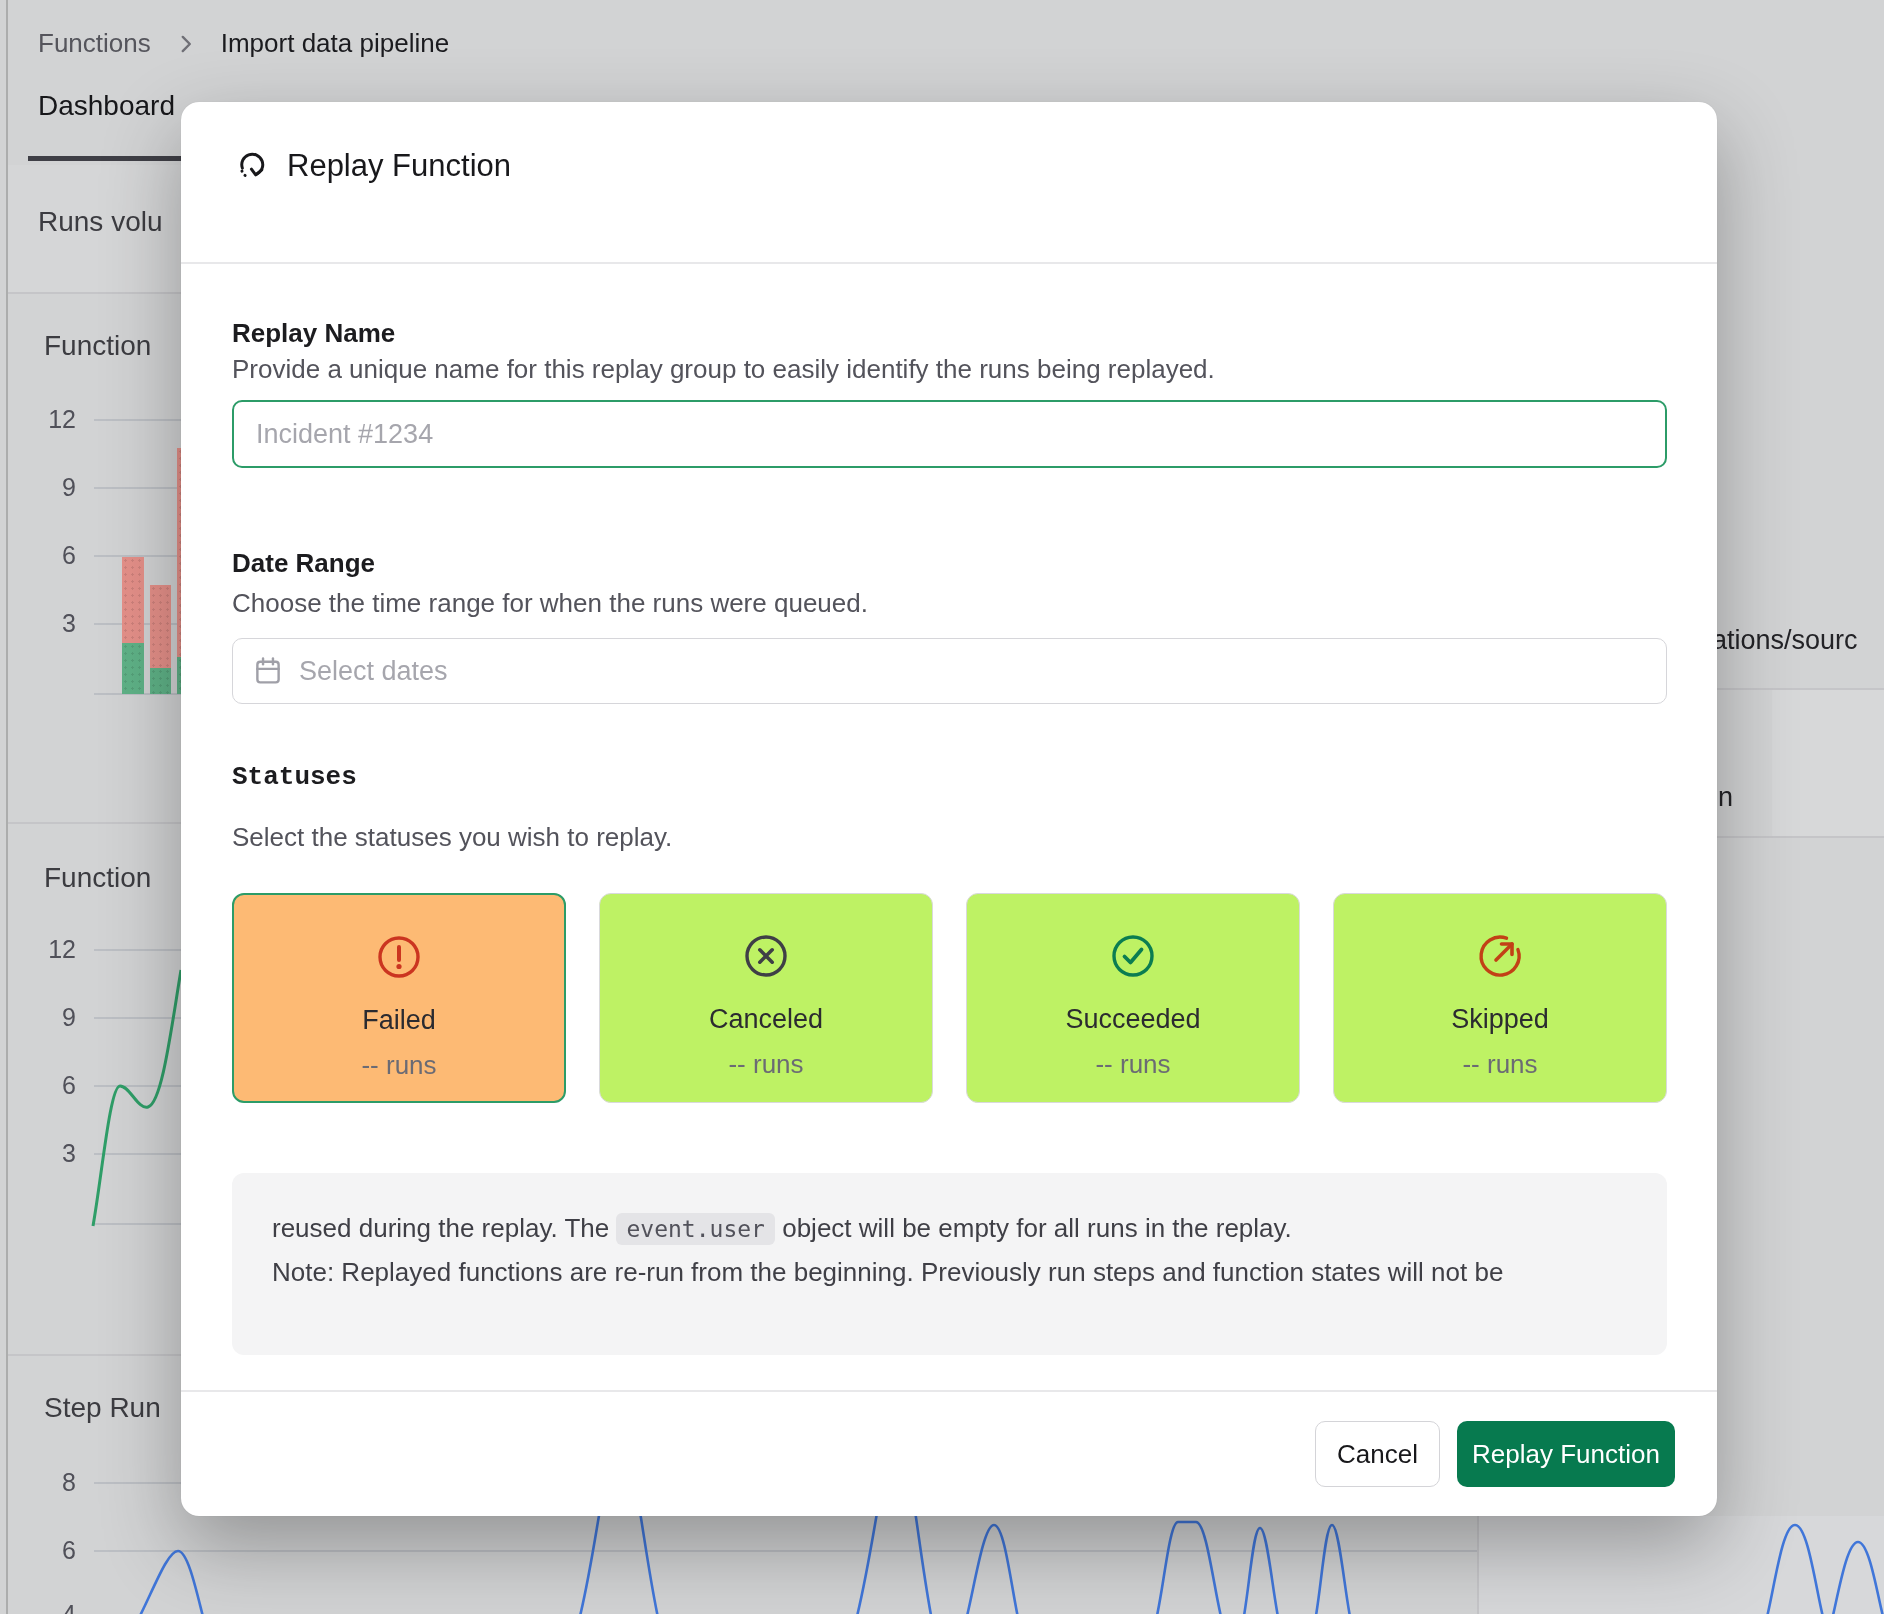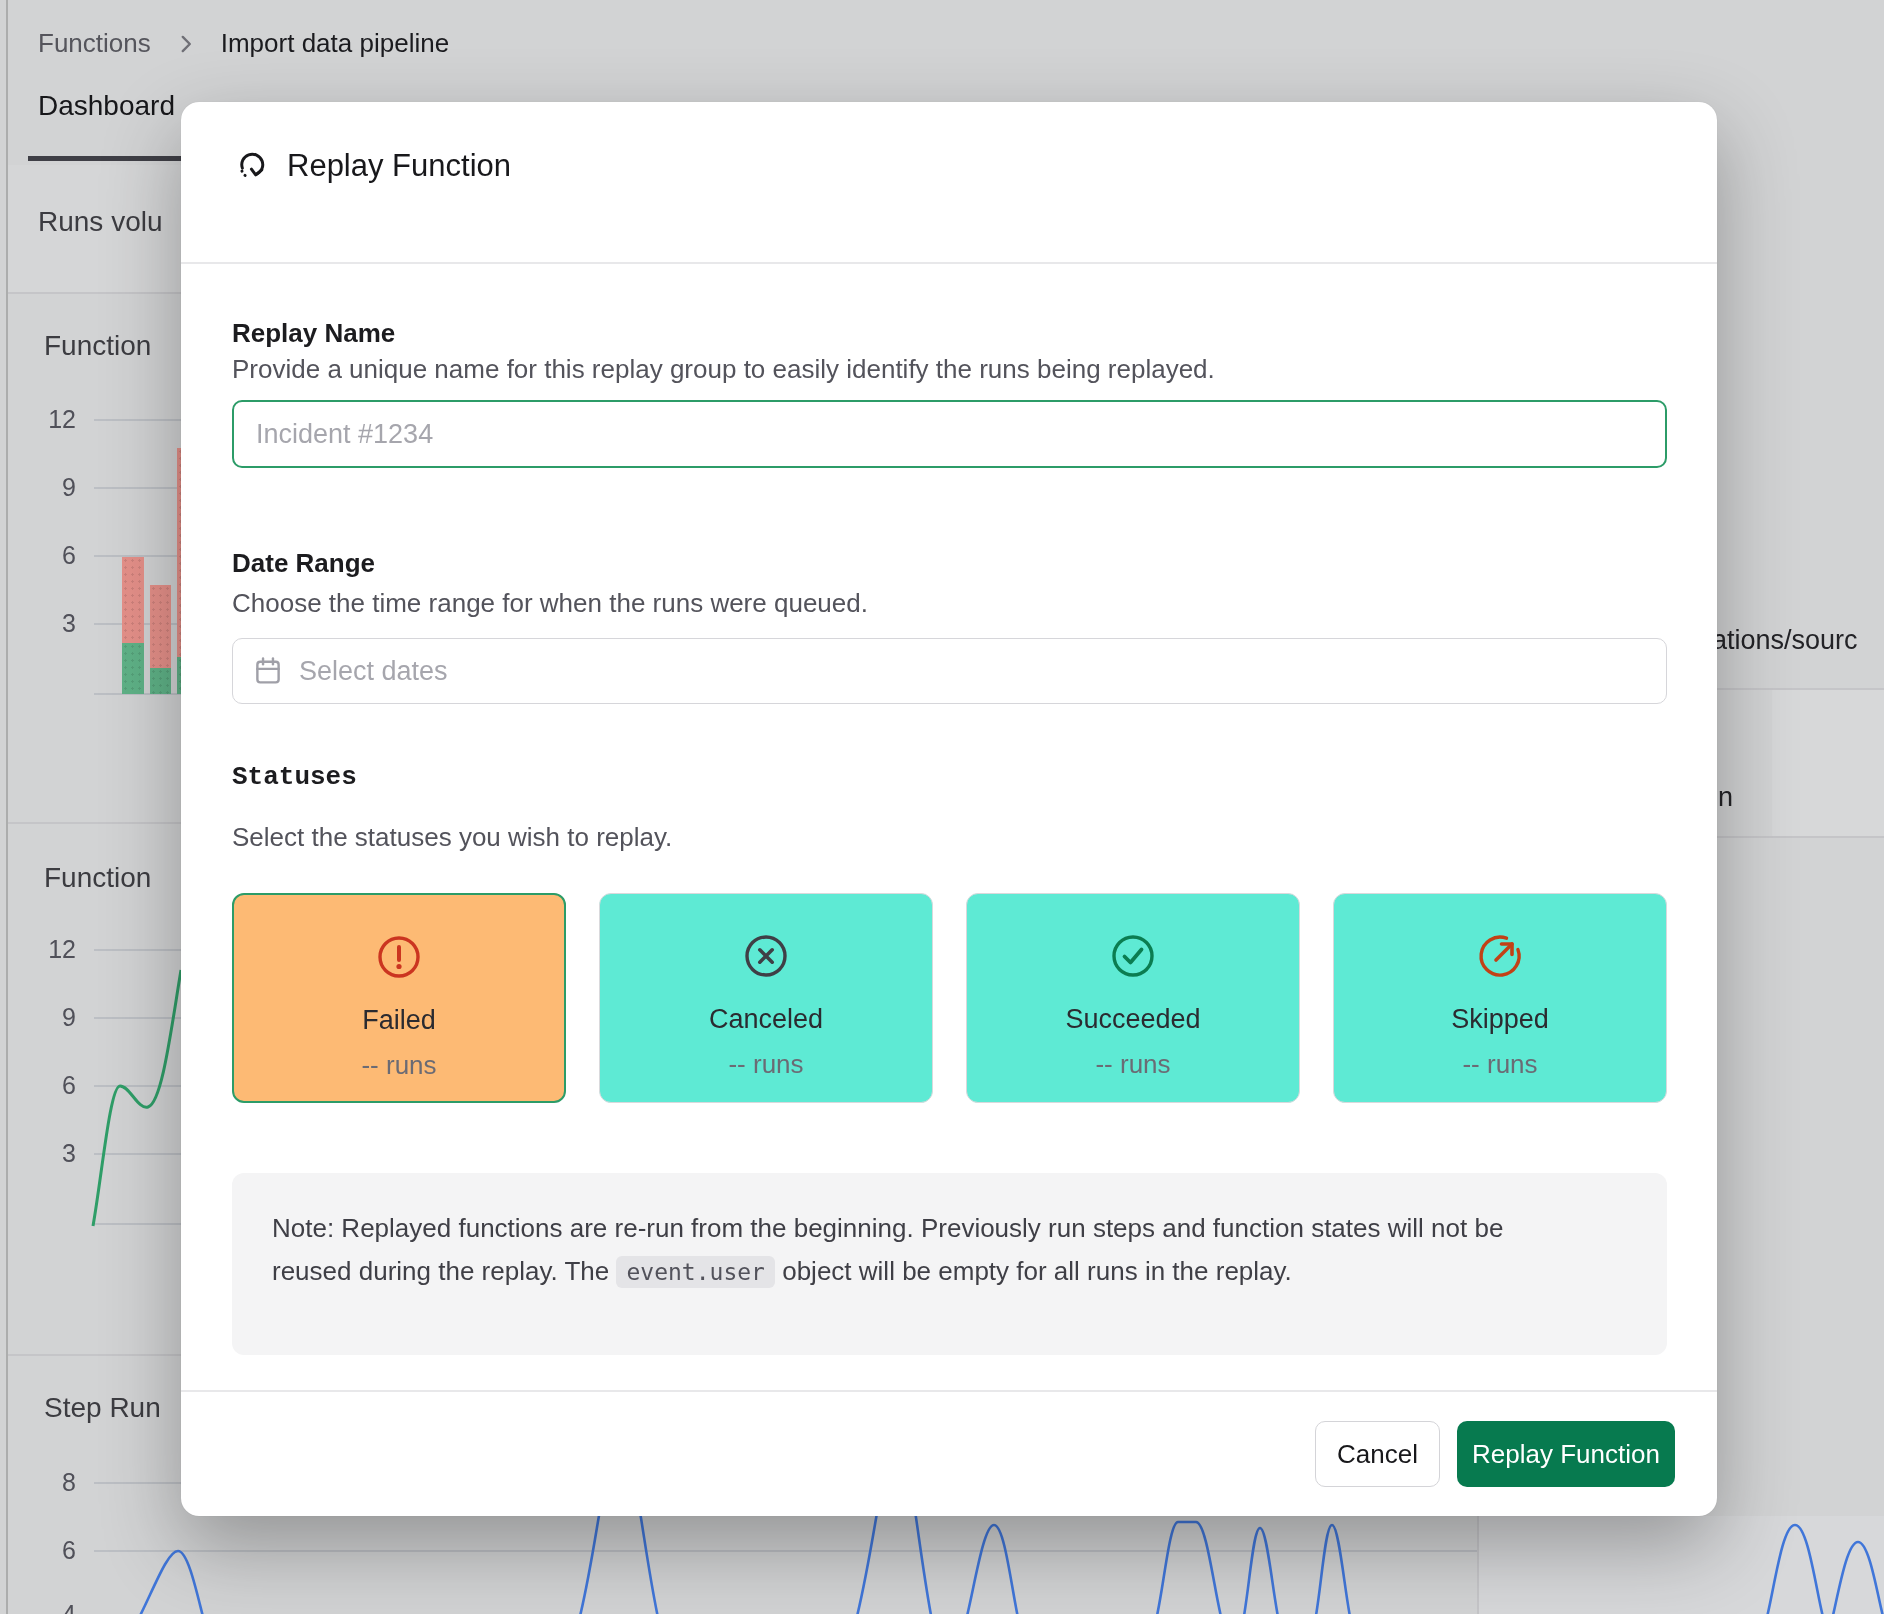--- a/index.html
+++ b/index.html
@@ -36,21 +36,21 @@
   .txt-input{
     box-sizing:border-box;width:1435px;height:68px;border-radius:10px;
     font-family:"Liberation Sans",sans-serif;font-size:27px;color:#1c1c1f;
     padding:0 22px;outline:none;background:#fff;
   }
   .txt-input::placeholder{color:#a6a6ad;}
   .input-green{border:2.5px solid #2c9c68;}
   .input-gray{border:1.5px solid #d6d6da;padding-left:66px;}
   .status-card{
     position:absolute;top:0;width:334px;height:210px;box-sizing:border-box;
-    border:1.5px solid #d9d9dc;border-radius:12px;background:#5eead4;
+    border:1.5px solid #d9d9dc;border-radius:12px;background:#bef264;
     display:flex;flex-direction:column;align-items:center;cursor:pointer;
   }
   .status-card.selected{border:2.5px solid #2c9c68;background:#fdba74;}
   .status-name{font-size:27px;color:#2b2b30;font-weight:500;margin-top:20px;}
   .status-count{font-size:26px;color:#6b6b74;margin-top:14px;}
   .note-box{
     position:absolute;left:51px;top:1071px;width:1435px;height:182px;box-sizing:border-box;
     background:#f4f4f5;border-radius:12px;padding:34px 40px;
   }
   .note-line{font-size:26px;color:#3f3f46;line-height:43px;white-space:nowrap;}
@@ -220,22 +220,22 @@
           <path d="M20 28 L36 12" stroke="#c24116" stroke-width="3.6" stroke-linecap="round"></path>
           <path d="M25.5 12 L36 12 L36 22.5" stroke="#c24116" stroke-width="3.6" stroke-linecap="round" stroke-linejoin="round"></path>
         </svg>
       </span>
       <span class="status-name">Skipped</span>
       <span class="status-count">-- runs</span>
     </div>
   </div>
 
   <div class="note-box">
-    <div class="note-line">Note: Replayed functions are re-run from the beginning. Previously run steps and function states will not be</div>
     <div class="note-line">
       <span>reused during the replay. The </span><span class="code-chip">event.user</span><span> object will be empty for all runs in the replay.</span>
     </div>
+    <div class="note-line">Note: Replayed functions are re-run from the beginning. Previously run steps and function states will not be</div>
   </div>
 
   <div class="abs" style="left:0;top:1288px;width:1536px;height:2px;background:#e8e8ea;"></div>
   <button class="btn btn-cancel">Cancel</button>
   <button class="btn btn-submit">Replay Function</button>
 </div>
 
 </body></html>

